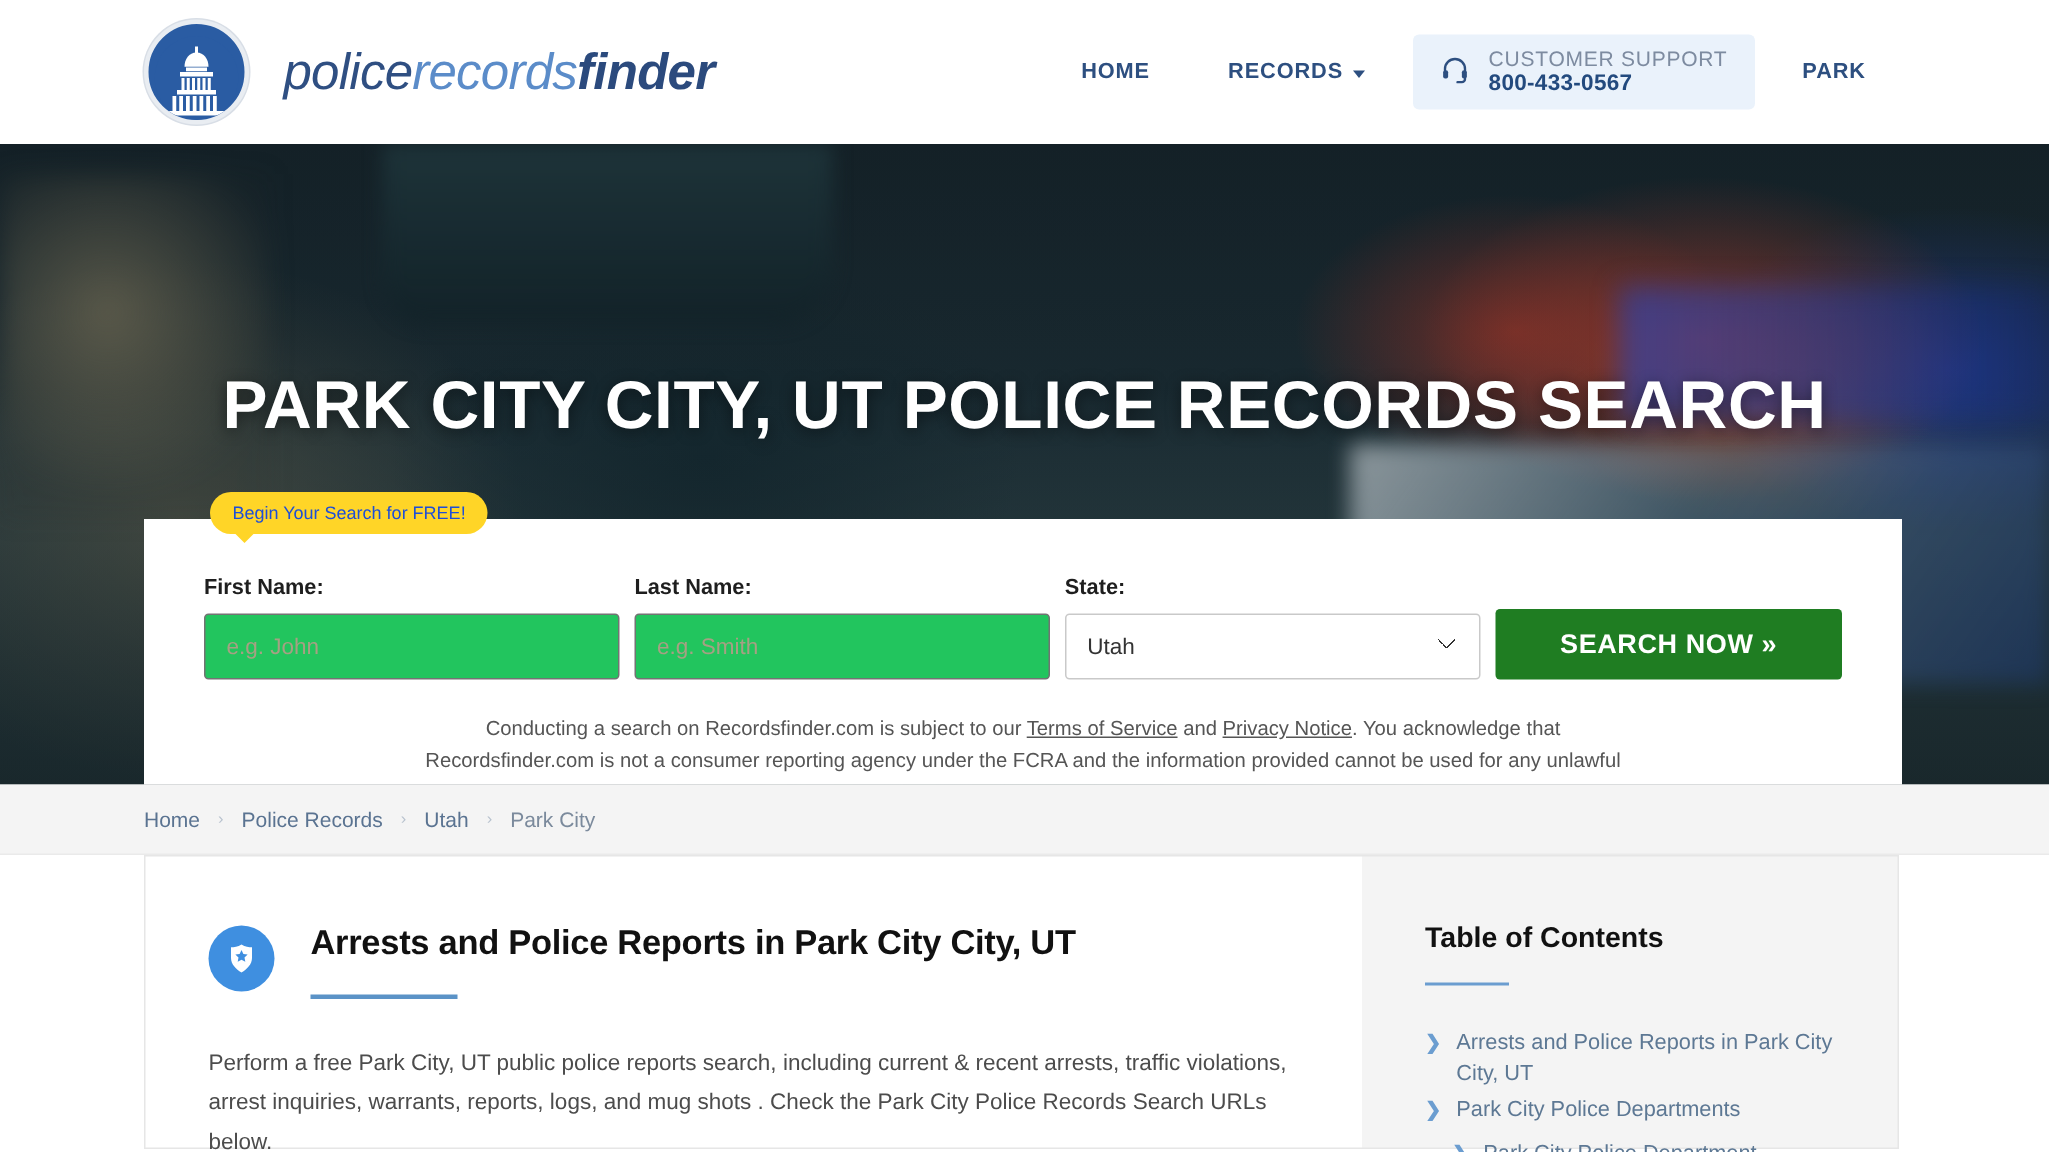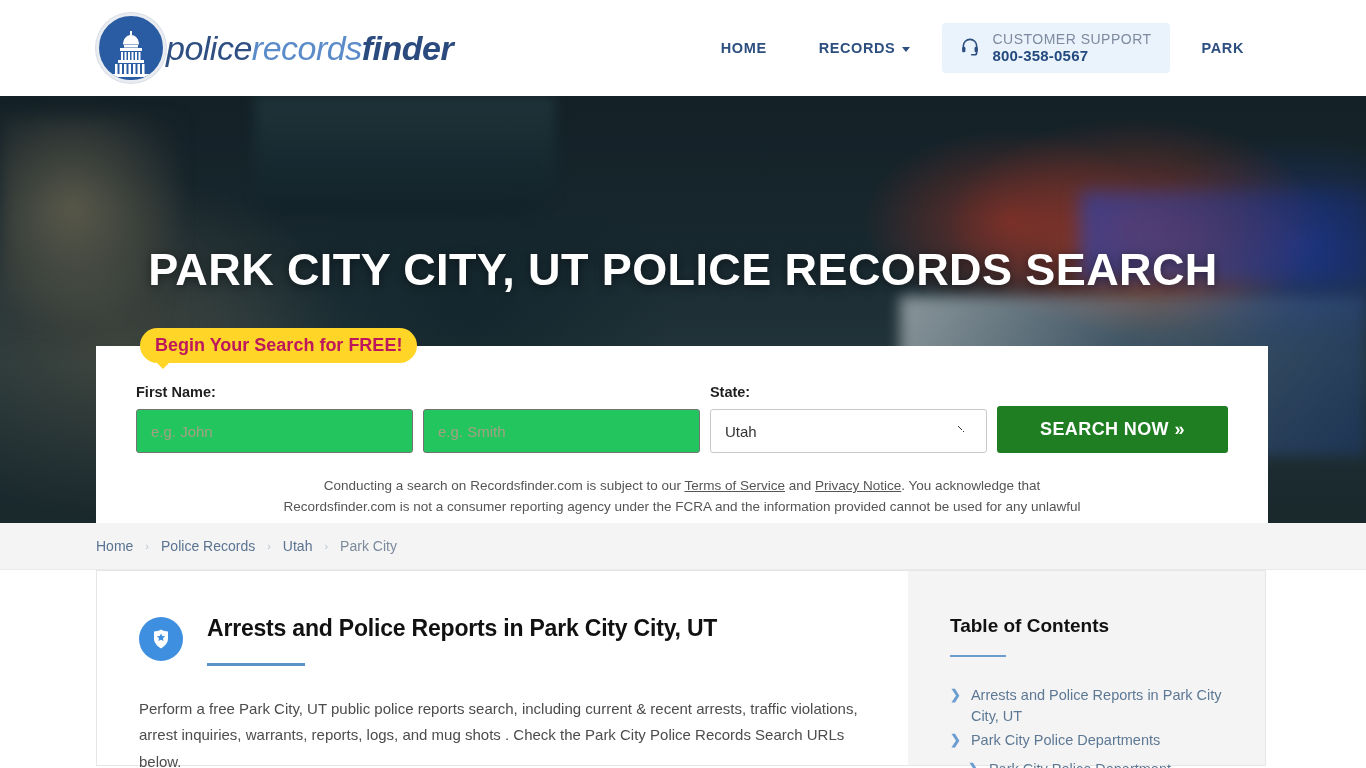--- a/index.html
+++ b/index.html
@@ -14,21 +14,21 @@
   
   .header {
     height: 96px;
     background: #ffffff;
     display: flex;
     align-items: center;
     padding: 0 96px 0 96px;
     position: relative;
     z-index: 5;
   }
-  .logo-wrap { display: flex; align-items: center; gap: 0; }
+  .logo-wrap { display: flex; align-items: center; gap: 23px; }
   .logo-mark {
     width: 70px; height: 70px; border-radius: 50%;
     background: #2a5ca3;
     border: 3px solid #e9edf2;
     display: flex; align-items: flex-end; justify-content: center;
     overflow: hidden;
     box-shadow: 0 0 0 1px #d8dee6;
   }
   .logo-text {
     font-size: 34px;
@@ -139,23 +139,23 @@
     position: absolute;
     left: 96px; right: 98px;
     top: 250px;
     background: #ffffff;
     padding: 38px 40px 22px 40px;
   }
   .ribbon {
     position: absolute;
     top: -18px; left: 44px;
     background: #ffd527;
-    color: #be185d;
-    font-size: 18px;
-    font-weight: 700;
+    color: #1d4ed8;
+    font-size: 12px;
+    font-weight: 400;
     padding: 7px 15px;
     border-radius: 18px;
     white-space: nowrap;
   }
   .ribbon::after {
     content: "";
     position: absolute;
     left: 16px; bottom: -6px;
     width: 0; height: 0;
     border-left: 7px solid transparent;
@@ -344,21 +344,21 @@
       <span>
         <svg width="20" height="20" viewBox="0 0 24 24" fill="none" stroke="#2d4f80" stroke-width="1.9" stroke-linecap="round">
           <path d="M4 13v-1a8 8 0 0 1 16 0v1"></path>
           <rect x="2.5" y="13" width="4" height="6.5" rx="1.6" fill="#2d4f80" stroke="none"></rect>
           <rect x="17.5" y="13" width="4" height="6.5" rx="1.6" fill="#2d4f80" stroke="none"></rect>
           <path d="M20 19.5v.5a2.5 2.5 0 0 1-2.5 2.5H14"></path>
         </svg>
       </span>
       <div class="support-text">
         <div class="support-label">CUSTOMER SUPPORT</div>
-        <div class="support-phone">800-358-0567</div>
+        <div class="support-phone">800-433-0567</div>
       </div>
     </div>
     <div class="nav-item">
       <span>PARK</span>
     </div>
   </div>
 </div>
 
 <div class="hero">
   <div class="hero-bg"></div>
@@ -371,20 +371,21 @@
 
   <div class="panel">
     <div class="ribbon">Begin Your Search for FREE!</div>
 
     <div class="form-row">
       <div class="field first">
         <label class="field-label">First Name:</label>
         <input type="text" placeholder="e.g. John" style="">
       </div>
       <div class="field last">
+        <label class="field-label">Last Name:</label>
         <input type="text" placeholder="e.g. Smith" style="">
       </div>
       <div class="field state">
         <label class="field-label">State:</label>
         <select>
           <option>Utah</option>
         </select>
       </div>
       <button class="search-btn">SEARCH NOW »</button>
     </div>

